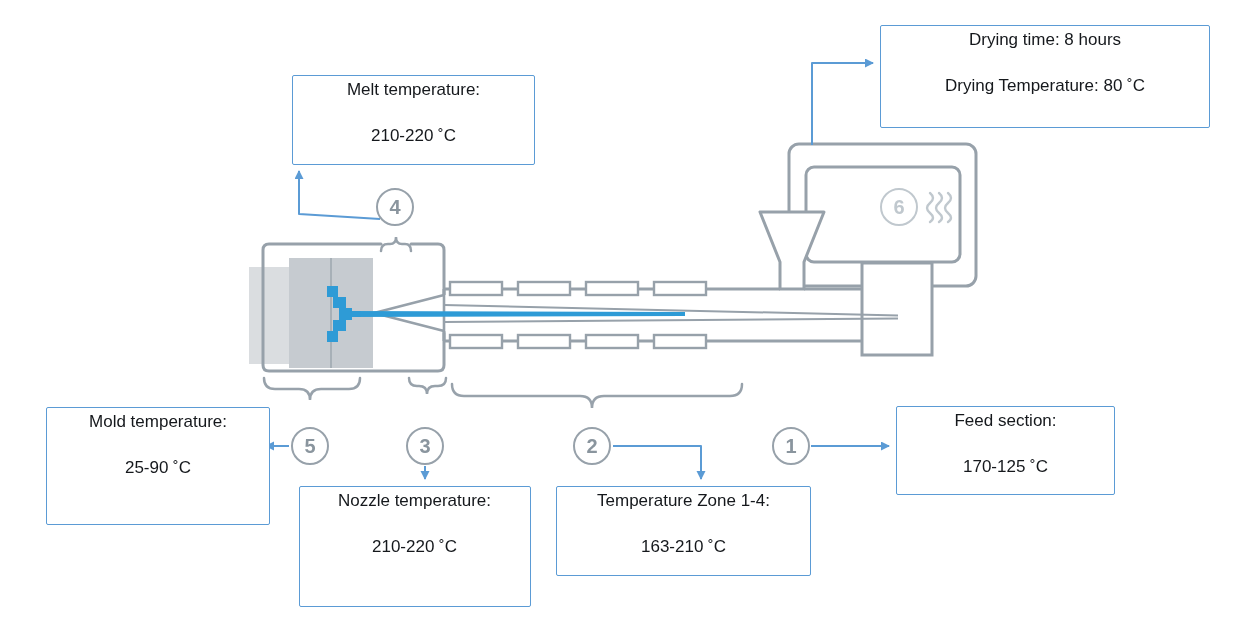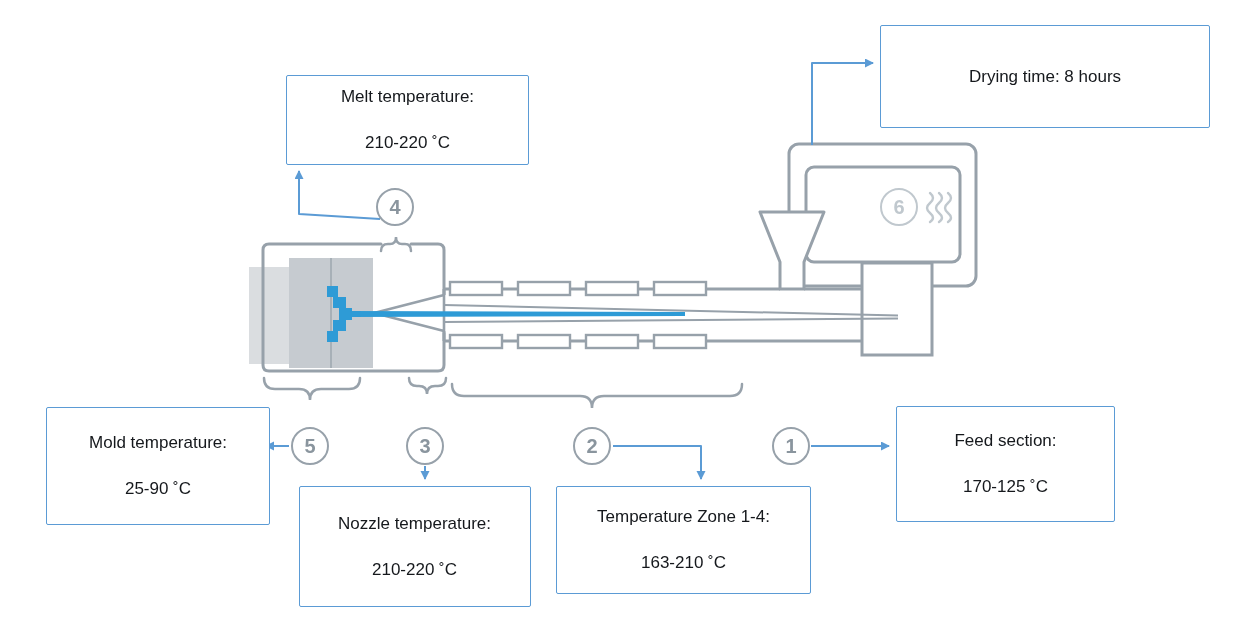--- a/index.html
+++ b/index.html
@@ -3,21 +3,21 @@
 <meta charset="utf-8">
 <style>
   html,body{margin:0;padding:0;background:#fff;}
   .canvas{
     position:relative;width:1237px;height:637px;background:#ffffff;
     font-family:"Liberation Sans",sans-serif;overflow:hidden;
   }
   .layer{position:absolute;left:0;top:0;width:1237px;height:637px;}
   .label-box{
     position:absolute;border:1.6px solid #5b9bd5;background:#fff;border-radius:2px;
-    display:flex;flex-direction:column;justify-content:center;align-items:center;
+    display:flex;flex-direction:column;justify-content:flex-start;align-items:center;
     gap:26px;text-align:center;color:#15181c;font-size:17px;line-height:20px;
     box-sizing:border-box;padding:4px 8px;
   }
   .marker{
     position:absolute;width:38px;height:38px;border-radius:50%;
     border:2.6px solid #97a1aa;background:#fff;box-sizing:border-box;
     display:flex;align-items:center;justify-content:center;
     color:#8a959e;font-size:20px;font-weight:bold;
   }
   .marker.light{border-color:#c0c8ce;color:#c0c8ce;}
@@ -105,43 +105,44 @@
       <path d="M812,145 L812,63 L873,63" marker-end="url(#arrow)"></path>
       <path d="M289,446 L266,446" marker-end="url(#arrow)"></path>
       <path d="M425,466 L425,479" marker-end="url(#arrow)"></path>
       <path d="M613,446 L701,446 L701,479" marker-end="url(#arrow)"></path>
       <path d="M811,446 L889,446" marker-end="url(#arrow)"></path>
     </g>
   </svg>
 
   <div class="label-box" style="left:880px;top:25px;width:330px;height:103px;">
     <div>Drying time: 8 hours</div>
+    <div>Drying Temperature: 80 ˚C</div>
   </div>
 
-  <div class="label-box" style="left:286px;top:75px;width:243px;height:90px;">
+  <div class="label-box" style="left:292px;top:75px;width:243px;height:90px;">
     <div>Melt temperature:</div>
     <div>210-220 ˚C</div>
   </div>
 
   <div class="label-box" style="left:46px;top:407px;width:224px;height:118px;">
     <div>Mold temperature:</div>
     <div>25-90 ˚C</div>
   </div>
 
   <div class="label-box" style="left:299px;top:486px;width:232px;height:121px;padding-left:7px;">
     <div>Nozzle temperature:</div>
     <div>210-220 ˚C</div>
   </div>
 
-  <div class="label-box" style="left:556px;top:486px;width:255px;height:108px;">
+  <div class="label-box" style="left:556px;top:486px;width:255px;height:90px;">
     <div>Temperature Zone 1-4:</div>
     <div>163-210 ˚C</div>
   </div>
 
-  <div class="label-box" style="left:896px;top:406px;width:219px;height:116px;">
+  <div class="label-box" style="left:896px;top:406px;width:219px;height:89px;">
     <div>Feed section:</div>
     <div>170-125 ˚C</div>
   </div>
 
   <div class="marker" style="left:772px;top:427px;">
     <span>1</span>
   </div>
   <div class="marker" style="left:573px;top:427px;">
     <span>2</span>
   </div>

